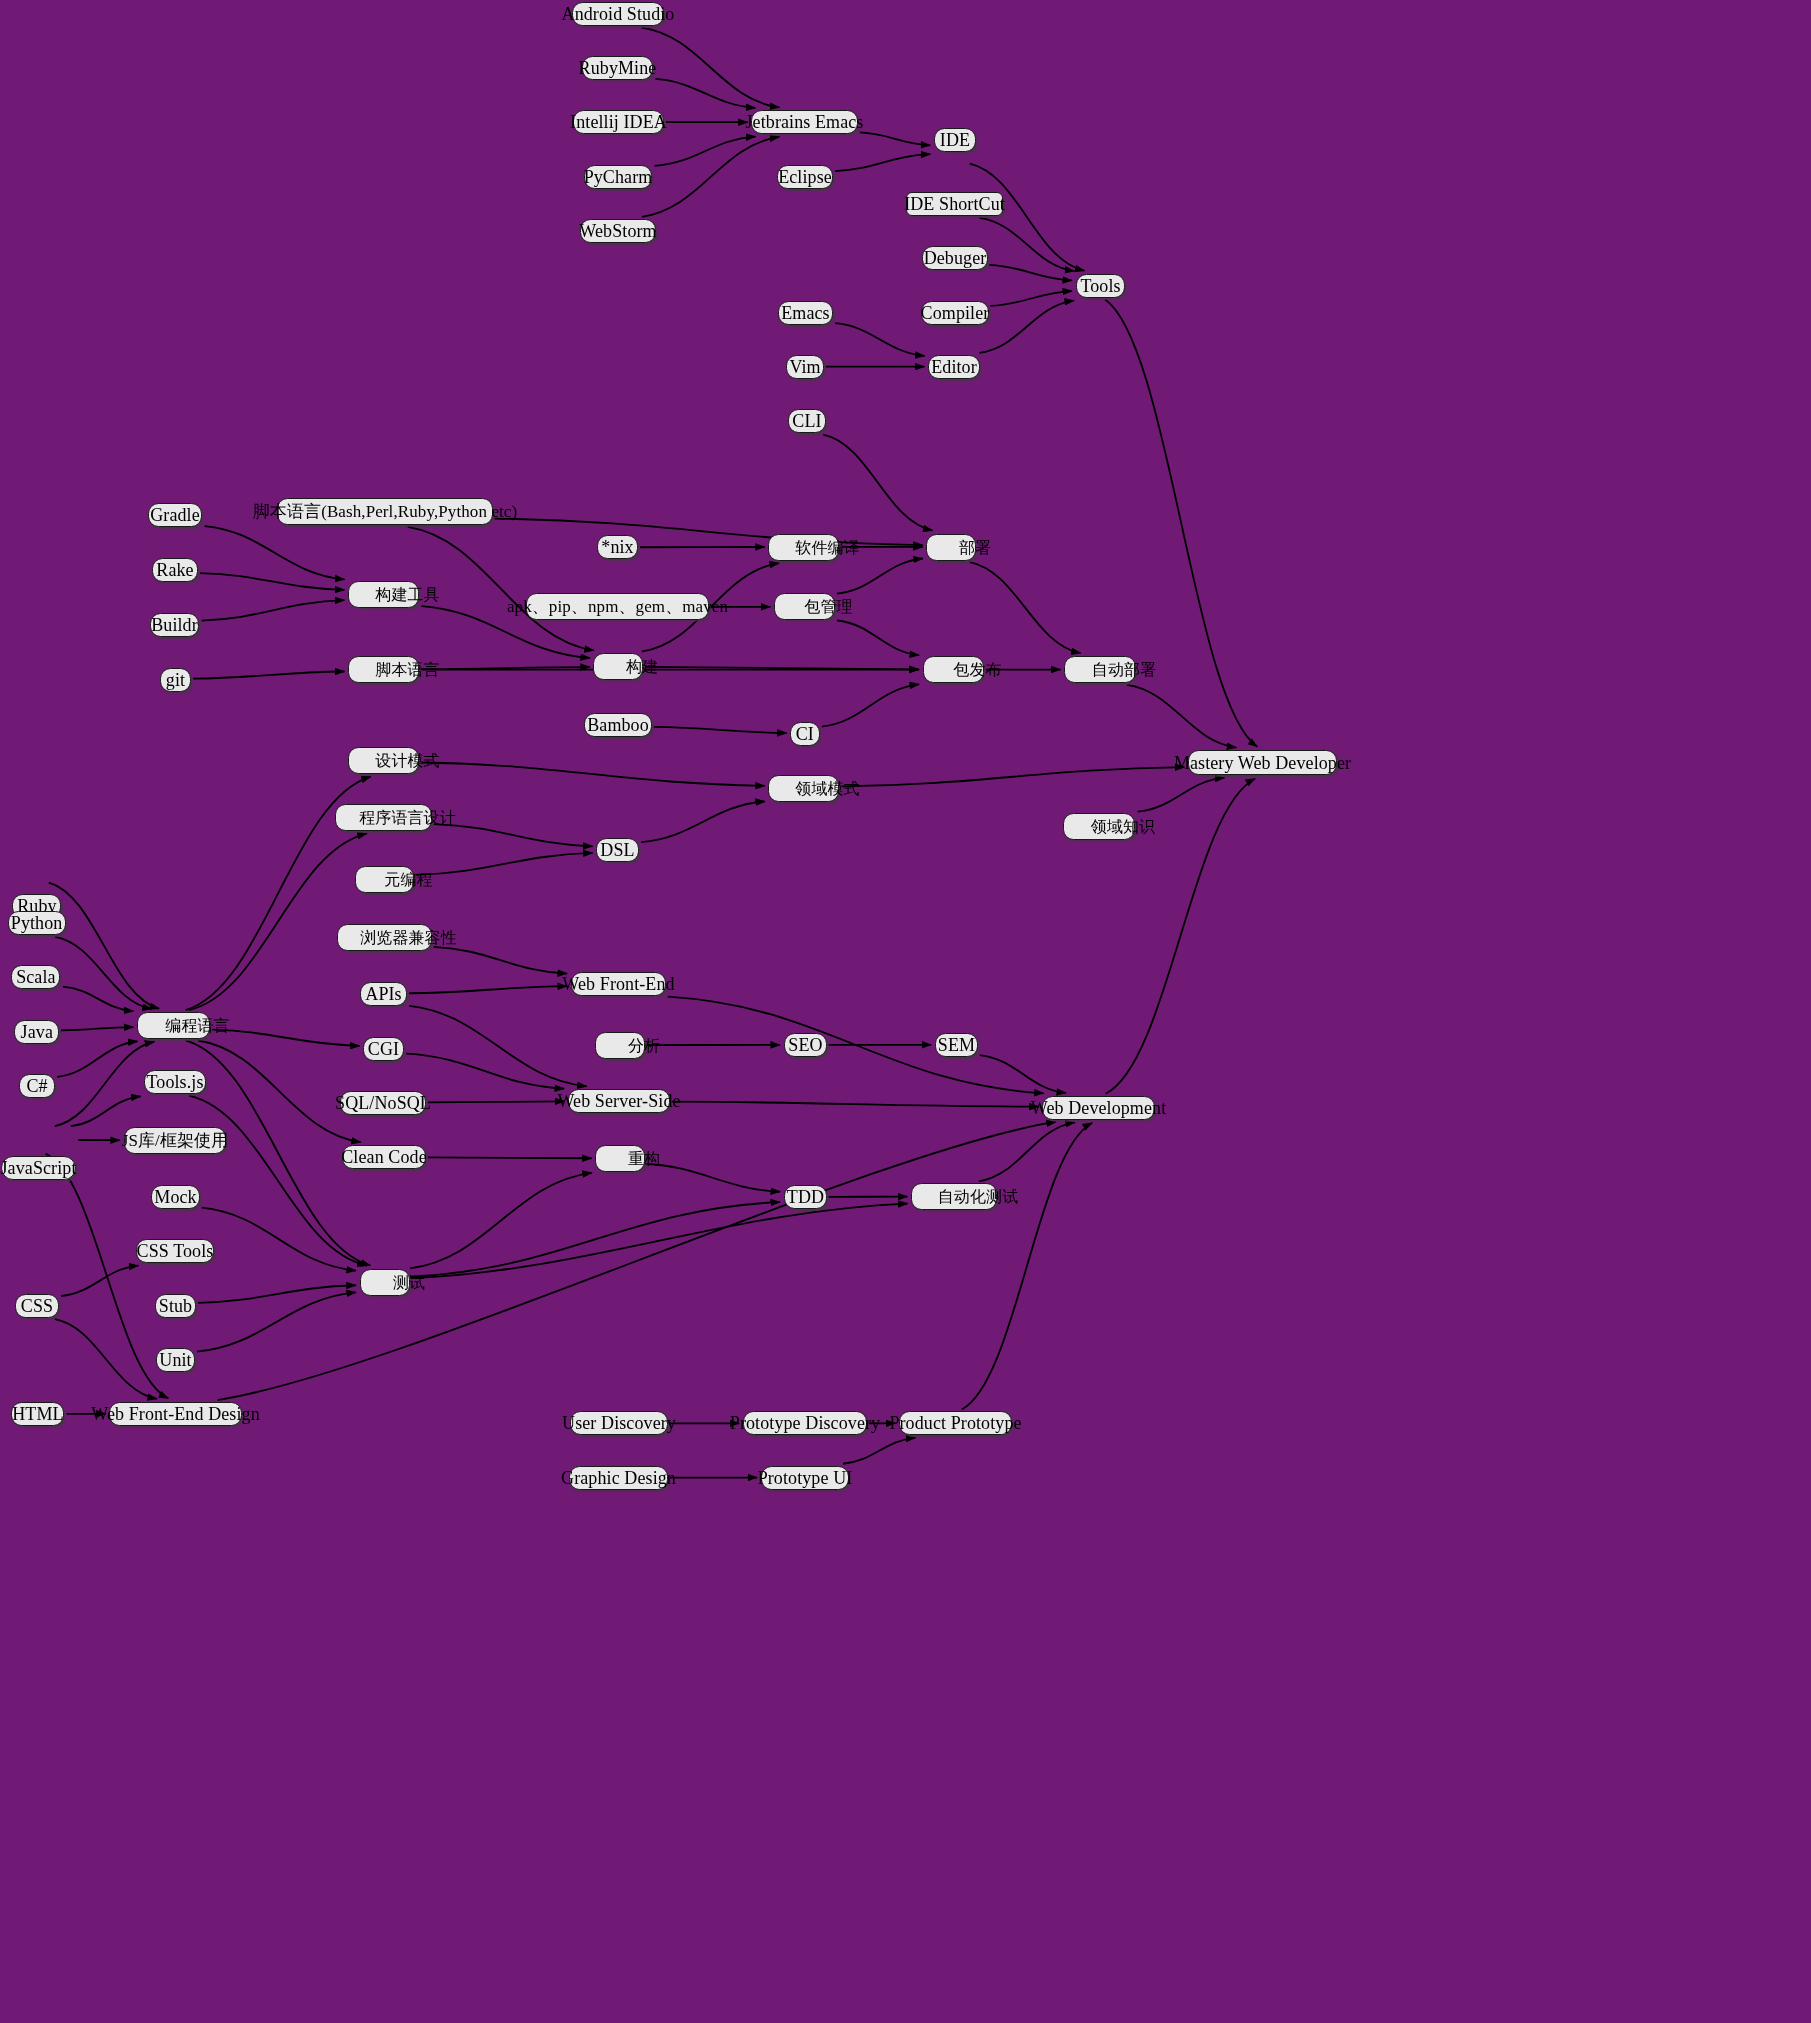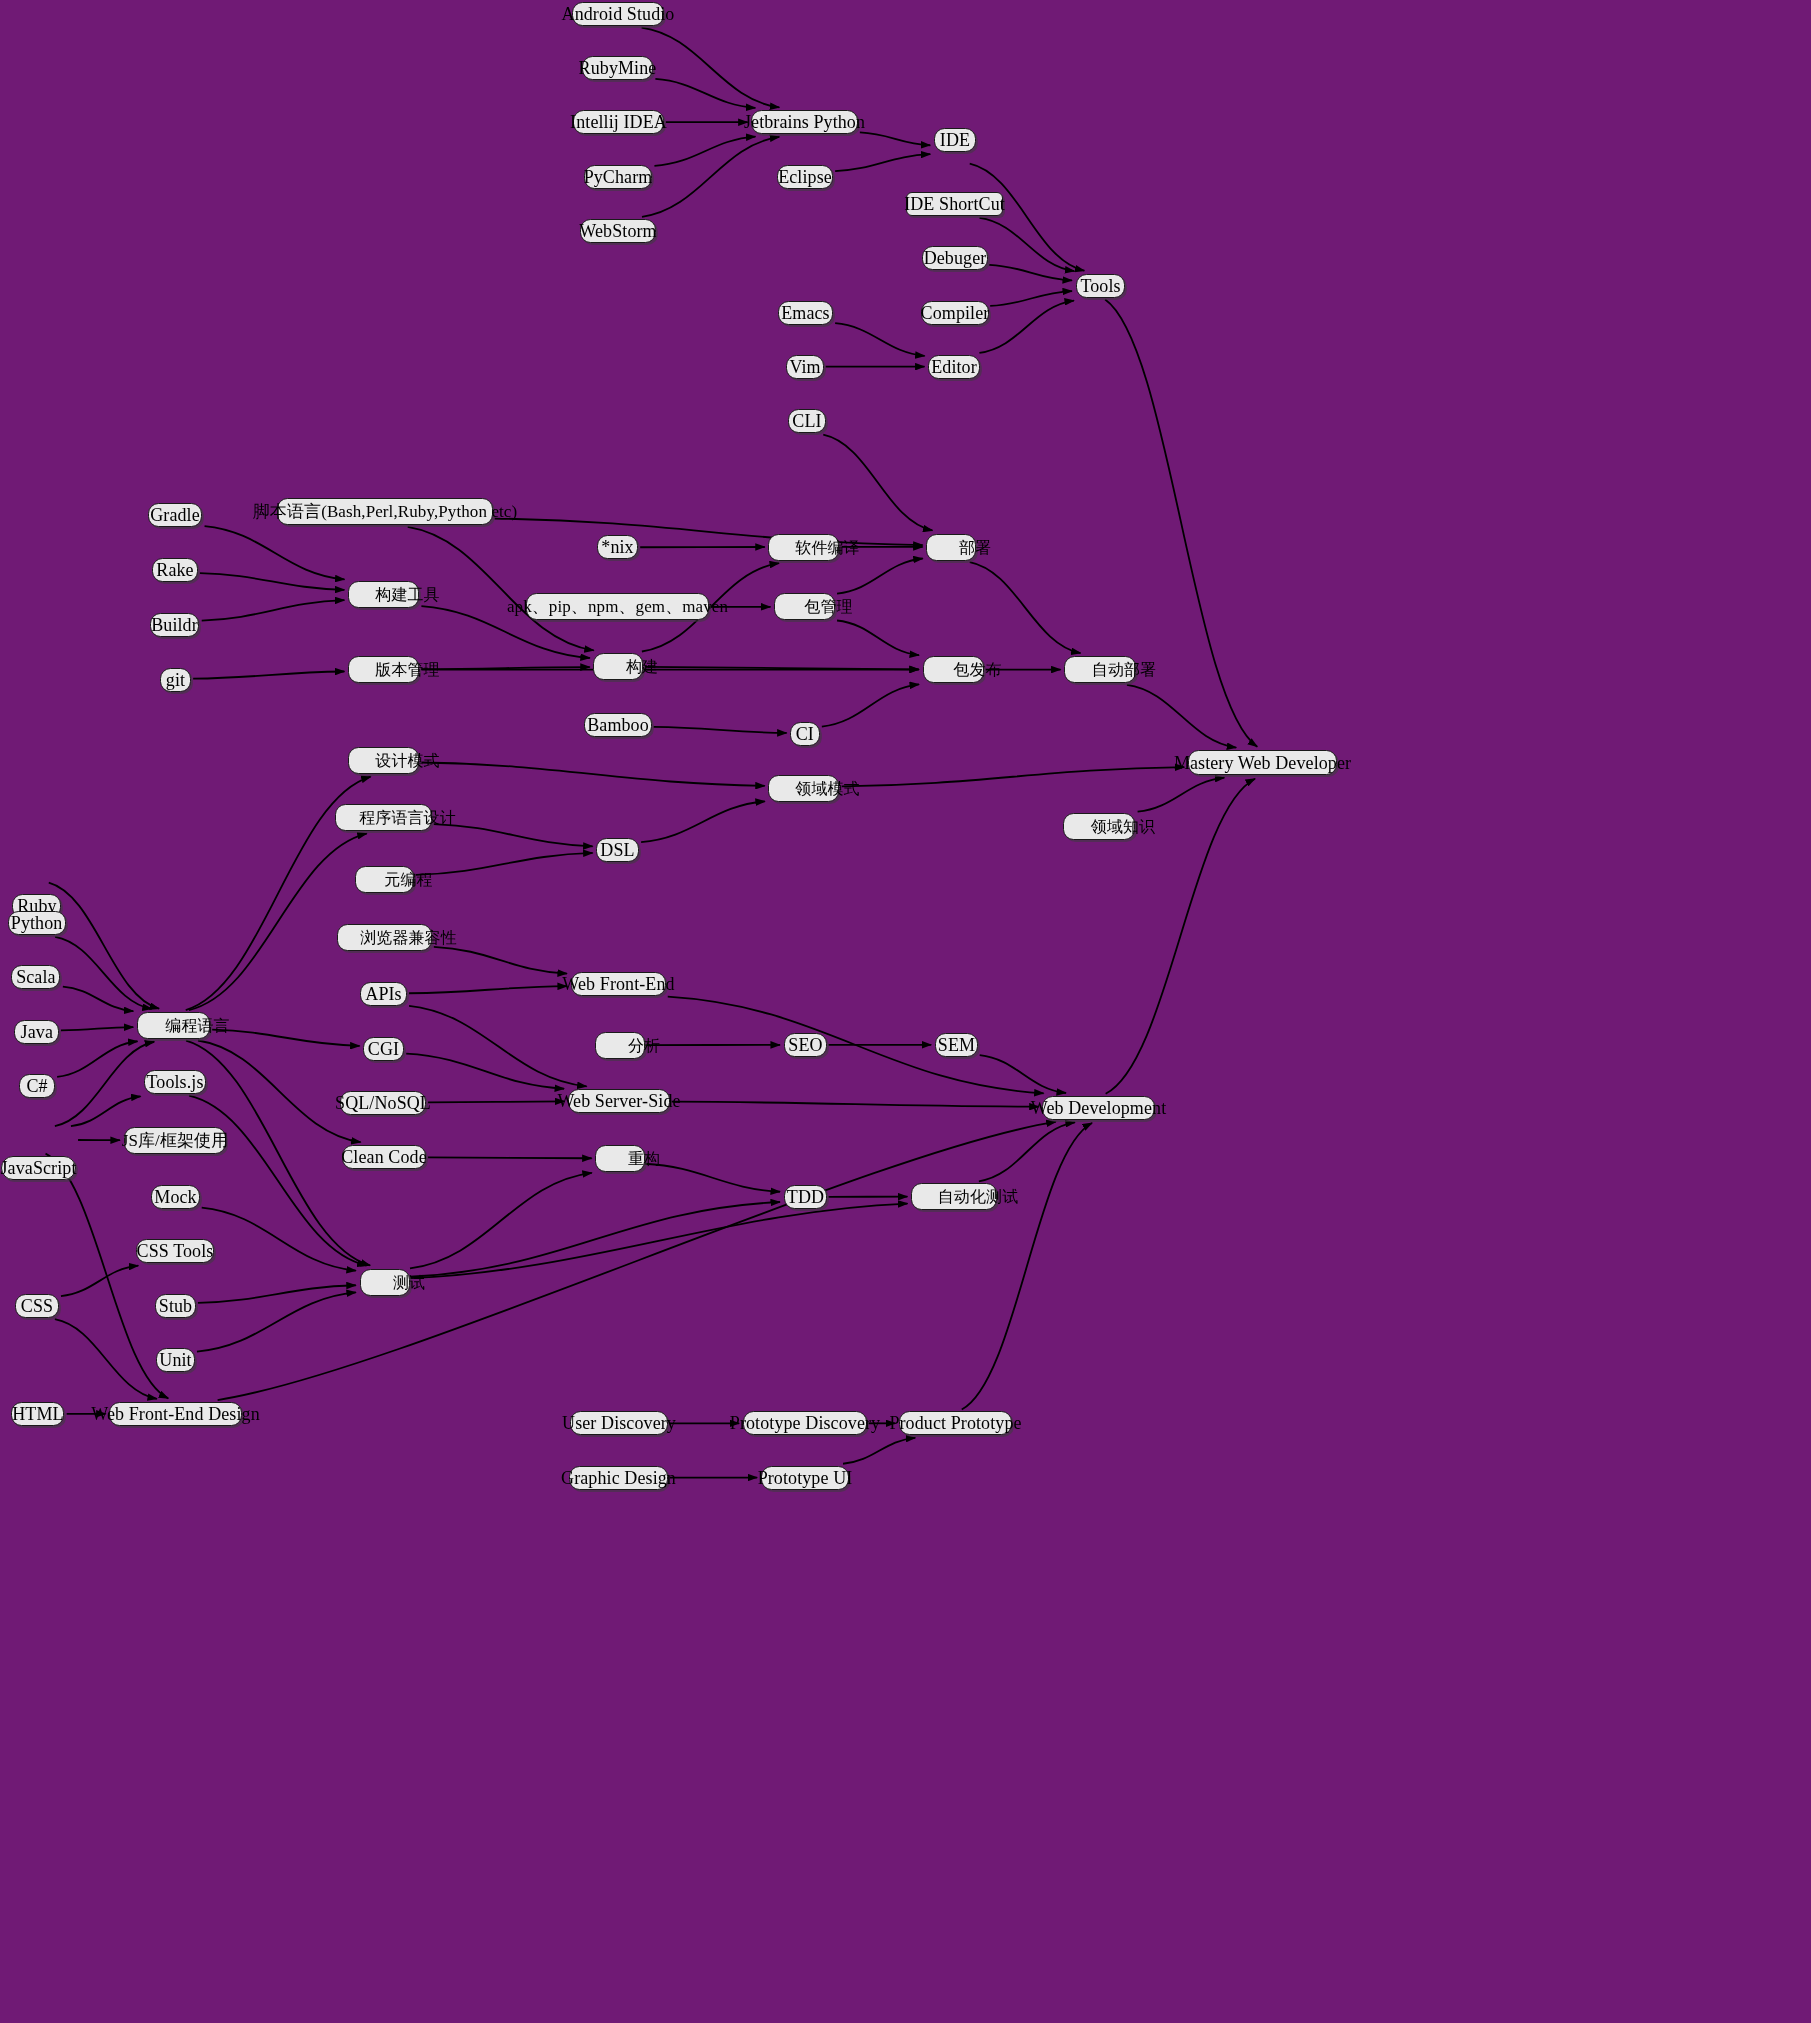--- a/index.html
+++ b/index.html
@@ -125,38 +125,38 @@
         <path d="M886.3,1539.0 C919.0,1536.2 929.6,1514.5 962.3,1511.7" marker-end="url(#ah)"></path>
         <path d="M1011.1,1482.0 C1069.0,1451.7 1090.2,1211.1 1148.1,1180.8" marker-end="url(#ah)"></path>
       </g>
   </svg>
   <div id="node-layer">
       <div class="node" style="left: 572px; top: 1.9px; width: 92px; height: 24px;">Android Studio</div>
       <div class="node" style="left: 582px; top: 56px; width: 71px; height: 24px;">RubyMine</div>
       <div class="node" style="left: 573px; top: 110px; width: 91px; height: 24px;">Intellij IDEA</div>
       <div class="node" style="left: 584px; top: 165px; width: 68px; height: 24px;">PyCharm</div>
       <div class="node" style="left: 580px; top: 219px; width: 76px; height: 24px;">WebStorm</div>
-      <div class="node" style="left: 751px; top: 110px; width: 107px; height: 24px;">Jetbrains Python</div>
+      <div class="node" style="left: 751px; top: 110px; width: 107px; height: 24px;">Jetbrains Emacs</div>
       <div class="node" style="left: 777px; top: 165px; width: 56px; height: 24px;">Eclipse</div>
       <div class="node" style="left: 934px; top: 128px; width: 42px; height: 24px;">IDE</div>
       <div class="node" style="left: 906px; top: 192px; width: 97px; height: 24px; border-radius: 6px;">IDE ShortCut</div>
       <div class="node" style="left: 922px; top: 246px; width: 66px; height: 24px;">Debuger</div>
       <div class="node" style="left: 921px; top: 301px; width: 68px; height: 24px;">Compiler</div>
       <div class="node" style="left: 778px; top: 301px; width: 55px; height: 24px;">Emacs</div>
       <div class="node" style="left: 786px; top: 355px; width: 38px; height: 24px;">Vim</div>
       <div class="node" style="left: 928px; top: 355px; width: 52px; height: 24px;">Editor</div>
       <div class="node" style="left: 1076px; top: 274px; width: 49px; height: 24px;">Tools</div>
       <div class="node" style="left: 788px; top: 409px; width: 38px; height: 24px;">CLI</div>
       <div class="node" style="left: 148px; top: 503px; width: 54px; height: 24px;">Gradle</div>
       <div class="node" style="left: 152px; top: 558px; width: 46px; height: 24px;">Rake</div>
       <div class="node" style="left: 150px; top: 613px; width: 49px; height: 24px;">Buildr</div>
       <div class="node" style="left: 160px; top: 668px; width: 31px; height: 24px;">git</div>
       <div class="node mix" style="left: 277px; top: 498px; width: 216px; height: 27px;">脚本语言(Bash,Perl,Ruby,Python etc)</div>
       <div class="node cjk" style="left: 348px; top: 581px; width: 71px; height: 27px;">构建工具</div>
-      <div class="node cjk" style="left: 348px; top: 656px; width: 71px; height: 27px;">版本管理</div>
+      <div class="node cjk" style="left: 348px; top: 656px; width: 71px; height: 27px;">脚本语言</div>
       <div class="node cjk" style="left: 593px; top: 653px; width: 49px; height: 27px;">构建</div>
       <div class="node" style="left: 597px; top: 535px; width: 41px; height: 24px;">*nix</div>
       <div class="node mix" style="left: 526px; top: 593px; width: 183px; height: 27px;">apk、pip、npm、gem、maven</div>
       <div class="node cjk" style="left: 768px; top: 534px; width: 71px; height: 27px;">软件编译</div>
       <div class="node cjk" style="left: 774px; top: 593px; width: 61px; height: 27px;">包管理</div>
       <div class="node cjk" style="left: 926px; top: 534px; width: 49px; height: 27px;">部署</div>
       <div class="node cjk" style="left: 923px; top: 656px; width: 61px; height: 27px;">包发布</div>
       <div class="node cjk" style="left: 1064px; top: 656px; width: 72px; height: 27px;">自动部署</div>
       <div class="node" style="left: 584px; top: 713px; width: 68px; height: 24px;">Bamboo</div>
       <div class="node" style="left: 790px; top: 722px; width: 29.5px; height: 24px;">CI</div>

